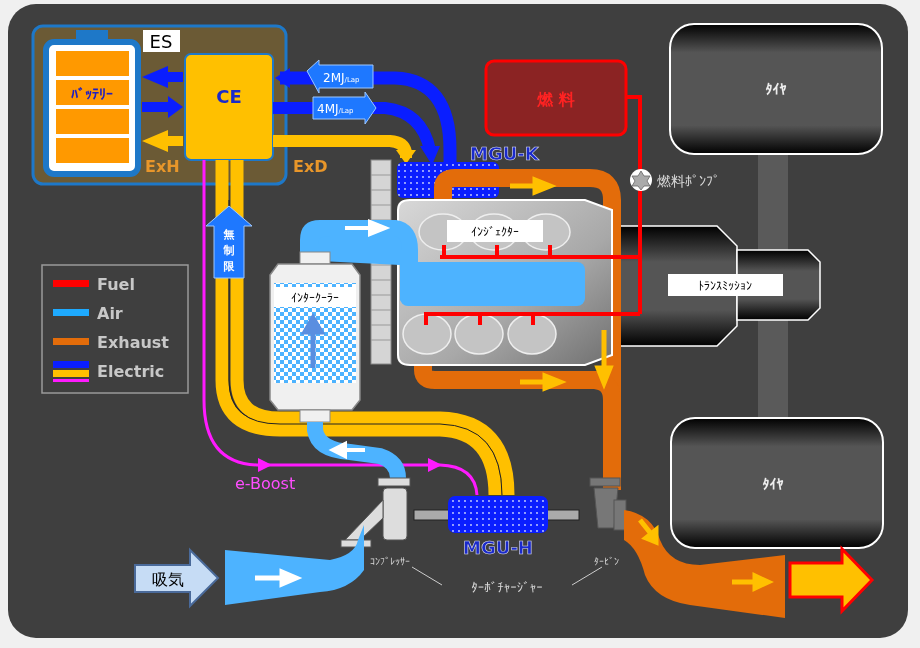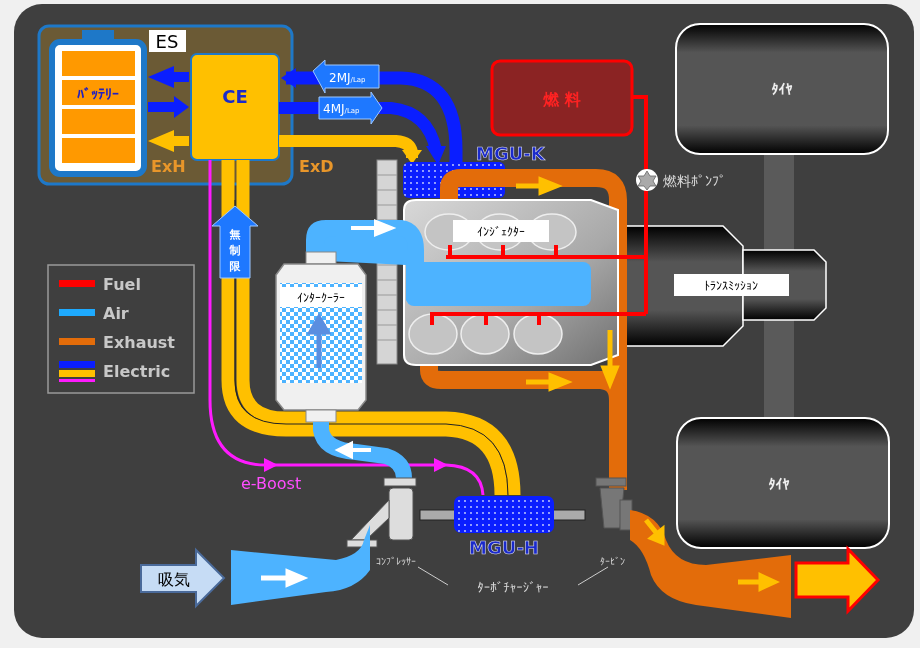--- a/index.html
+++ b/index.html
@@ -1,17 +1,17 @@
 <!DOCTYPE html>
 <html><head>
 <meta charset="utf-8">
 <style>
   html,body{margin:0;padding:0;background:#f0f0f0;}
   body{width:920px;height:648px;overflow:hidden;font-family:"DejaVu Sans",sans-serif;}
-  #stage{position:absolute;left:6px;top:0;width:753px;height:648px;}
+  #stage{position:absolute;left:0;top:0;width:753px;height:648px;}
   svg text{font-family:"DejaVu Sans",sans-serif;}
 </style>
 </head>
 <body>
 
 <div id="stage">
 <svg width="920" height="648" viewBox="0 0 920 648" xmlns="http://www.w3.org/2000/svg">
   <defs>
     <linearGradient id="tireGrad" x1="0" y1="0" x2="0" y2="1">
       <stop offset="0" stop-color="#000"></stop>

